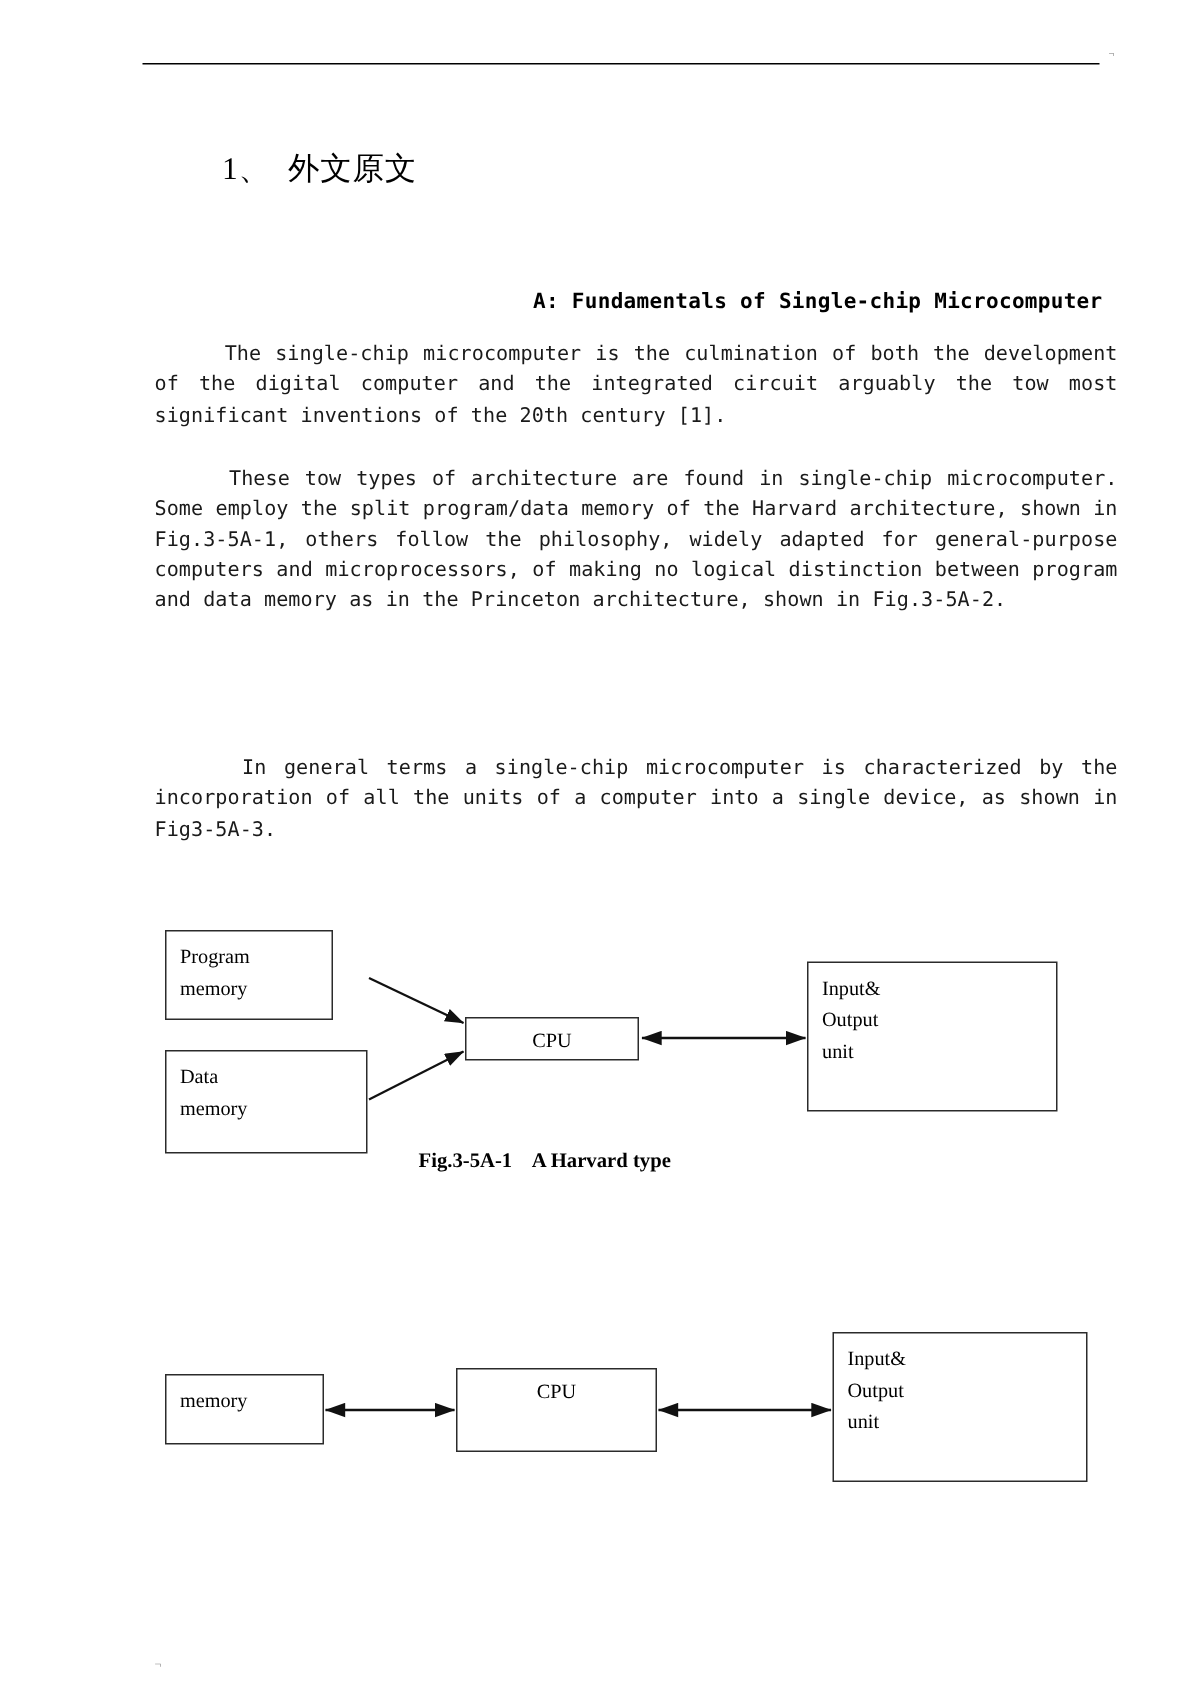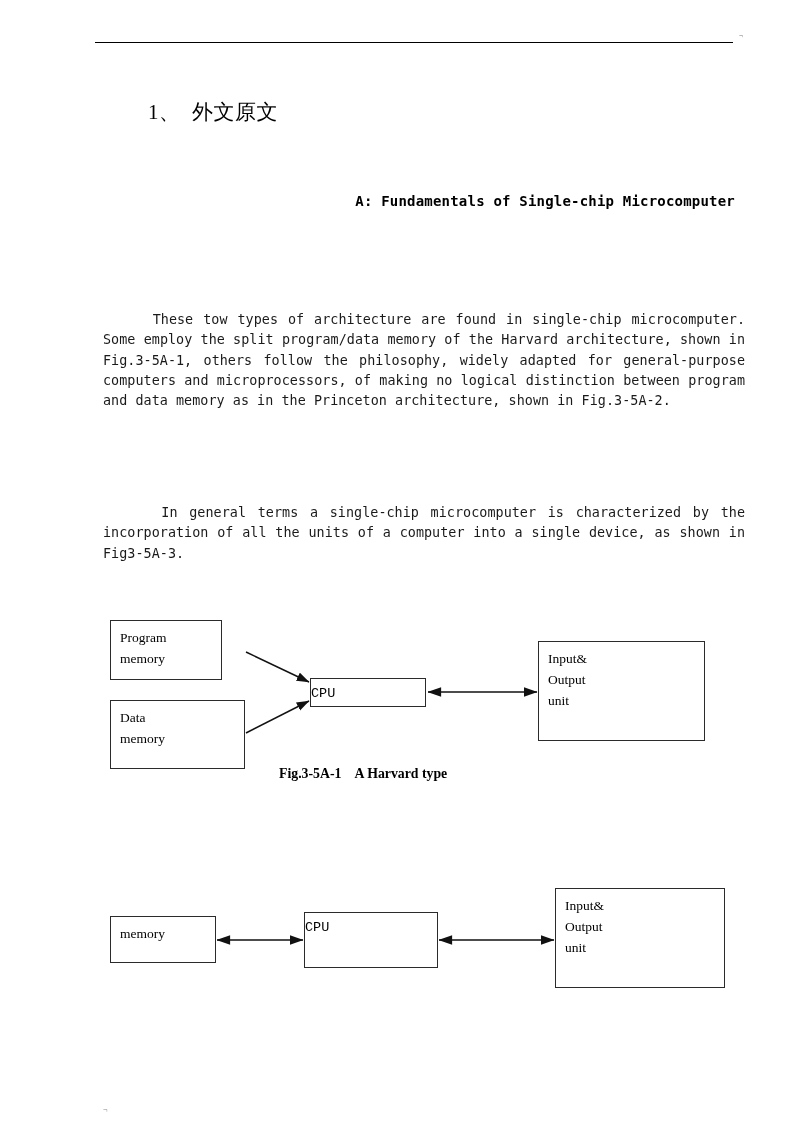--- a/index.html
+++ b/index.html
@@ -97,21 +97,21 @@
     font-size: 13.5px;
     line-height: 21px;
     color: #000;
   }
   .fig-box .inner {
     padding: 6px 0 0 9px;
     white-space: pre-line;
   }
   .fig-box.centered .inner {
     padding: 4px 0 0 0;
-    font-family: Liberation Mono, monospace;
+    text-align: center;
   }
 
   .fig-caption {
     position: absolute;
     font-family: "Liberation Serif", "DejaVu Serif", serif;
     font-weight: bold;
     font-size: 13.8px;
     white-space: pre;
     color: #000;
   }
@@ -131,20 +131,21 @@
 
 <div id="page">
 
   <div class="header-rule"></div>
   <div class="header-tick">¬</div>
 
   <div class="section-heading">1、  外文原文</div>
 
   <div class="article-title">A: Fundamentals of Single-chip Microcomputer</div>
 
+  <div id="para1" class="body-block">     The single-chip microcomputer is the culmination of both the development of the digital computer and the integrated circuit arguably the tow most significant inventions of the 20th century [1].</div>
   <div id="para2" class="body-block">     These tow types of architecture are found in single-chip microcomputer. Some employ the split program/data memory of the Harvard architecture, shown in Fig.3-5A-1, others follow the philosophy, widely adapted for general-purpose computers and microprocessors, of making no logical distinction between program and data memory as in the Princeton architecture, shown in Fig.3-5A-2.</div>
   <div id="para3" class="body-block">     In general terms a single-chip microcomputer is characterized by the incorporation of all the units of a computer into a single device, as shown in Fig3-5A-3.</div>
 
   <div class="fig-box" style="left:110px; top:620px; width:112px; height:60px;">
     <div class="inner">Program
 memory</div>
   </div>
 
   <div class="fig-box" style="left:110px; top:700px; width:135px; height:69px;">
     <div class="inner">Data

